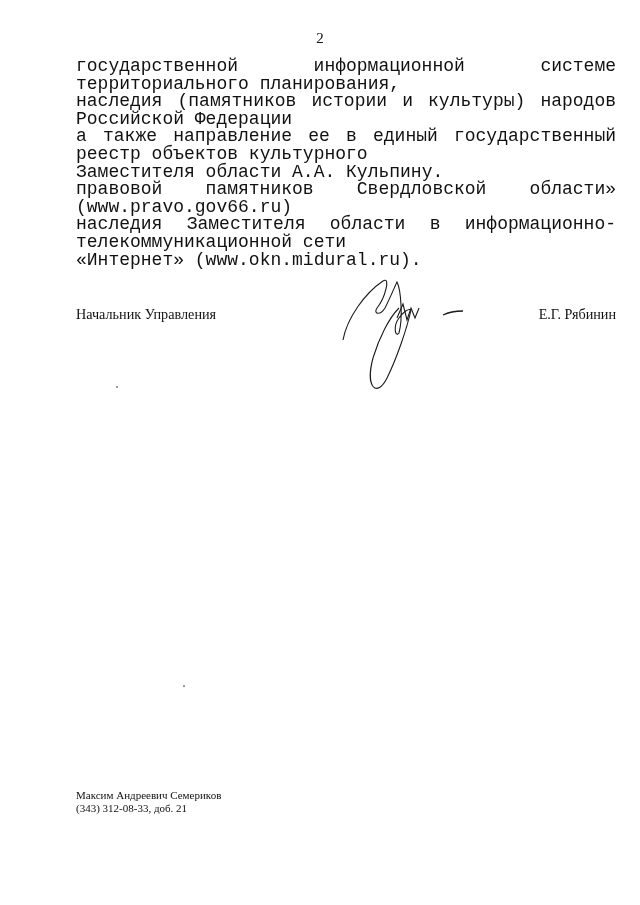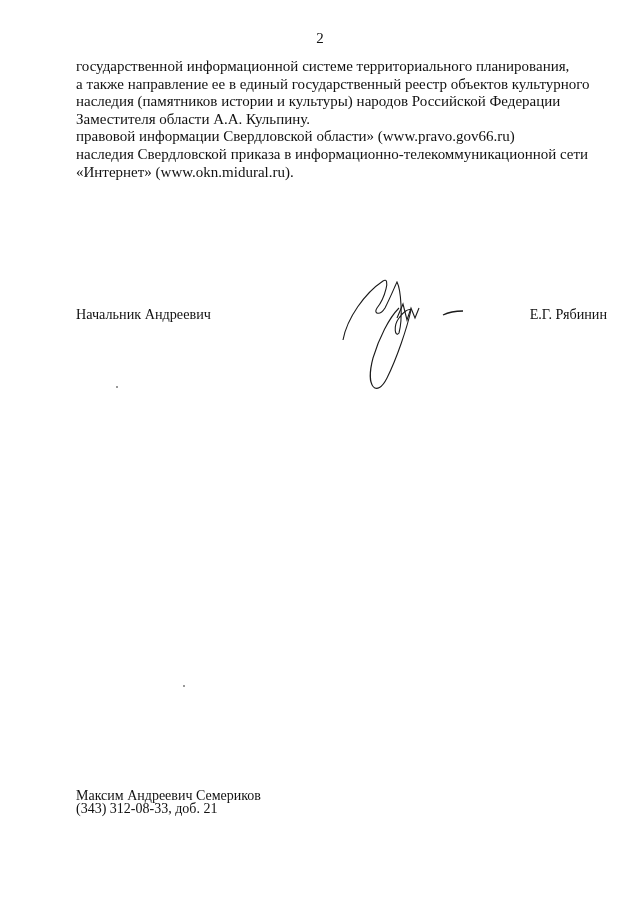--- a/index.html
+++ b/index.html
@@ -1,50 +1,50 @@
 <!DOCTYPE html>
 <html><head>
 <meta charset="utf-8">
 <style>
   html, body { margin: 0; padding: 0; }
   body {
     width: 640px; height: 905px; background: #ffffff; position: relative; overflow: hidden;
     font-family: "Liberation Serif", "DejaVu Serif", serif; color: #111;
   }
   .page-number { position: absolute; top: 30px; left: 0; width: 640px; text-align: center; font-size: 15px; }
-  .body-text { position: absolute; left: 76px; width: 540px; top: 58px; font-size: 15px; line-height: 17.6px; }
+  .body-text { position: absolute; left: 76px; width: 540px; top: 58px; font-size: 18px; line-height: 17.6px; font-family: Liberation Mono, monospace; }
   .body-text p { margin: 0; text-align: justify; text-align-last: auto; }
   .indent { text-indent: 39px; }
   .justify-last { text-align-last: justify; }
   .sign-block { position: absolute; top: 306px; left: 76px; width: 540px; font-size: 14.2px; }
   .sign-left { position: absolute; left: 0; top: 0; }
-  .sign-right { position: absolute; right: 9px; top: 0; }
+  .sign-right { position: absolute; right: 0; top: 0; }
   .signature { position: absolute; left: 325px; top: 278px; width: 150px; height: 120px; }
-  .contact { position: absolute; left: 76px; top: 789px; font-size: 14px; line-height: 13px; }
+  .contact { position: absolute; left: 76px; top: 789px; font-size: 11px; line-height: 13px; }
   .speck { position: absolute; width: 2px; height: 2px; background: #777; border-radius: 1px; }
 </style>
 </head>
 <body>
 
 <div class="page-number">2</div>
 
 <div class="body-text">
   <p class="justify-last">государственной информационной системе территориального планирования,</p>
+  <p class="justify-last">наследия (памятников истории и культуры) народов Российской Федерации</p>
   <p class="justify-last">а также направление ее в единый государственный реестр объектов культурного</p>
-  <p class="justify-last">наследия (памятников истории и культуры) народов Российской Федерации</p>
 
   <p>Заместителя области А.А. Кульпину.</p>
 
-  <p class="justify-last">правовой информации Свердловской области» (www.pravo.gov66.ru)</p>
-  <p class="justify-last">наследия Свердловской приказа в информационно-телекоммуникационной сети</p>
+  <p class="justify-last">правовой памятников Свердловской области» (www.pravo.gov66.ru)</p>
+  <p class="justify-last">наследия Заместителя области в информационно-телекоммуникационной сети</p>
   <p>«Интернет» (www.okn.midural.ru).</p>
 </div>
 
 <div class="sign-block">
-  <span class="sign-left">Начальник Андреевич</span>
+  <span class="sign-left">Начальник Управления</span>
   <span class="sign-right">Е.Г. Рябинин</span>
 </div>
 
 <svg class="signature" viewBox="0 0 150 120">
   <path d="M 18 62 C 22 40, 40 15, 58 3 C 66 -2, 60 20, 52 30 C 48 36, 55 38, 60 30 C 66 18, 70 8, 72 4 C 76 12, 78 40, 74 55 C 70 60, 68 48, 74 40 C 78 34, 84 30, 86 32 C 82 50, 72 80, 62 100 C 52 120, 40 110, 48 80 C 54 60, 64 40, 74 30" fill="none" stroke="#1a1a1a" stroke-width="1.1"></path>
   <path d="M 72 40 L 78 26 L 82 42 L 86 30 L 90 40 L 94 30" fill="none" stroke="#1a1a1a" stroke-width="1.1"></path>
   <path d="M 118 37 C 124 34, 132 33, 138 33" fill="none" stroke="#1a1a1a" stroke-width="1.3"></path>
 </svg>
 
 <div class="speck" style="left:116px; top:386px;"></div>

